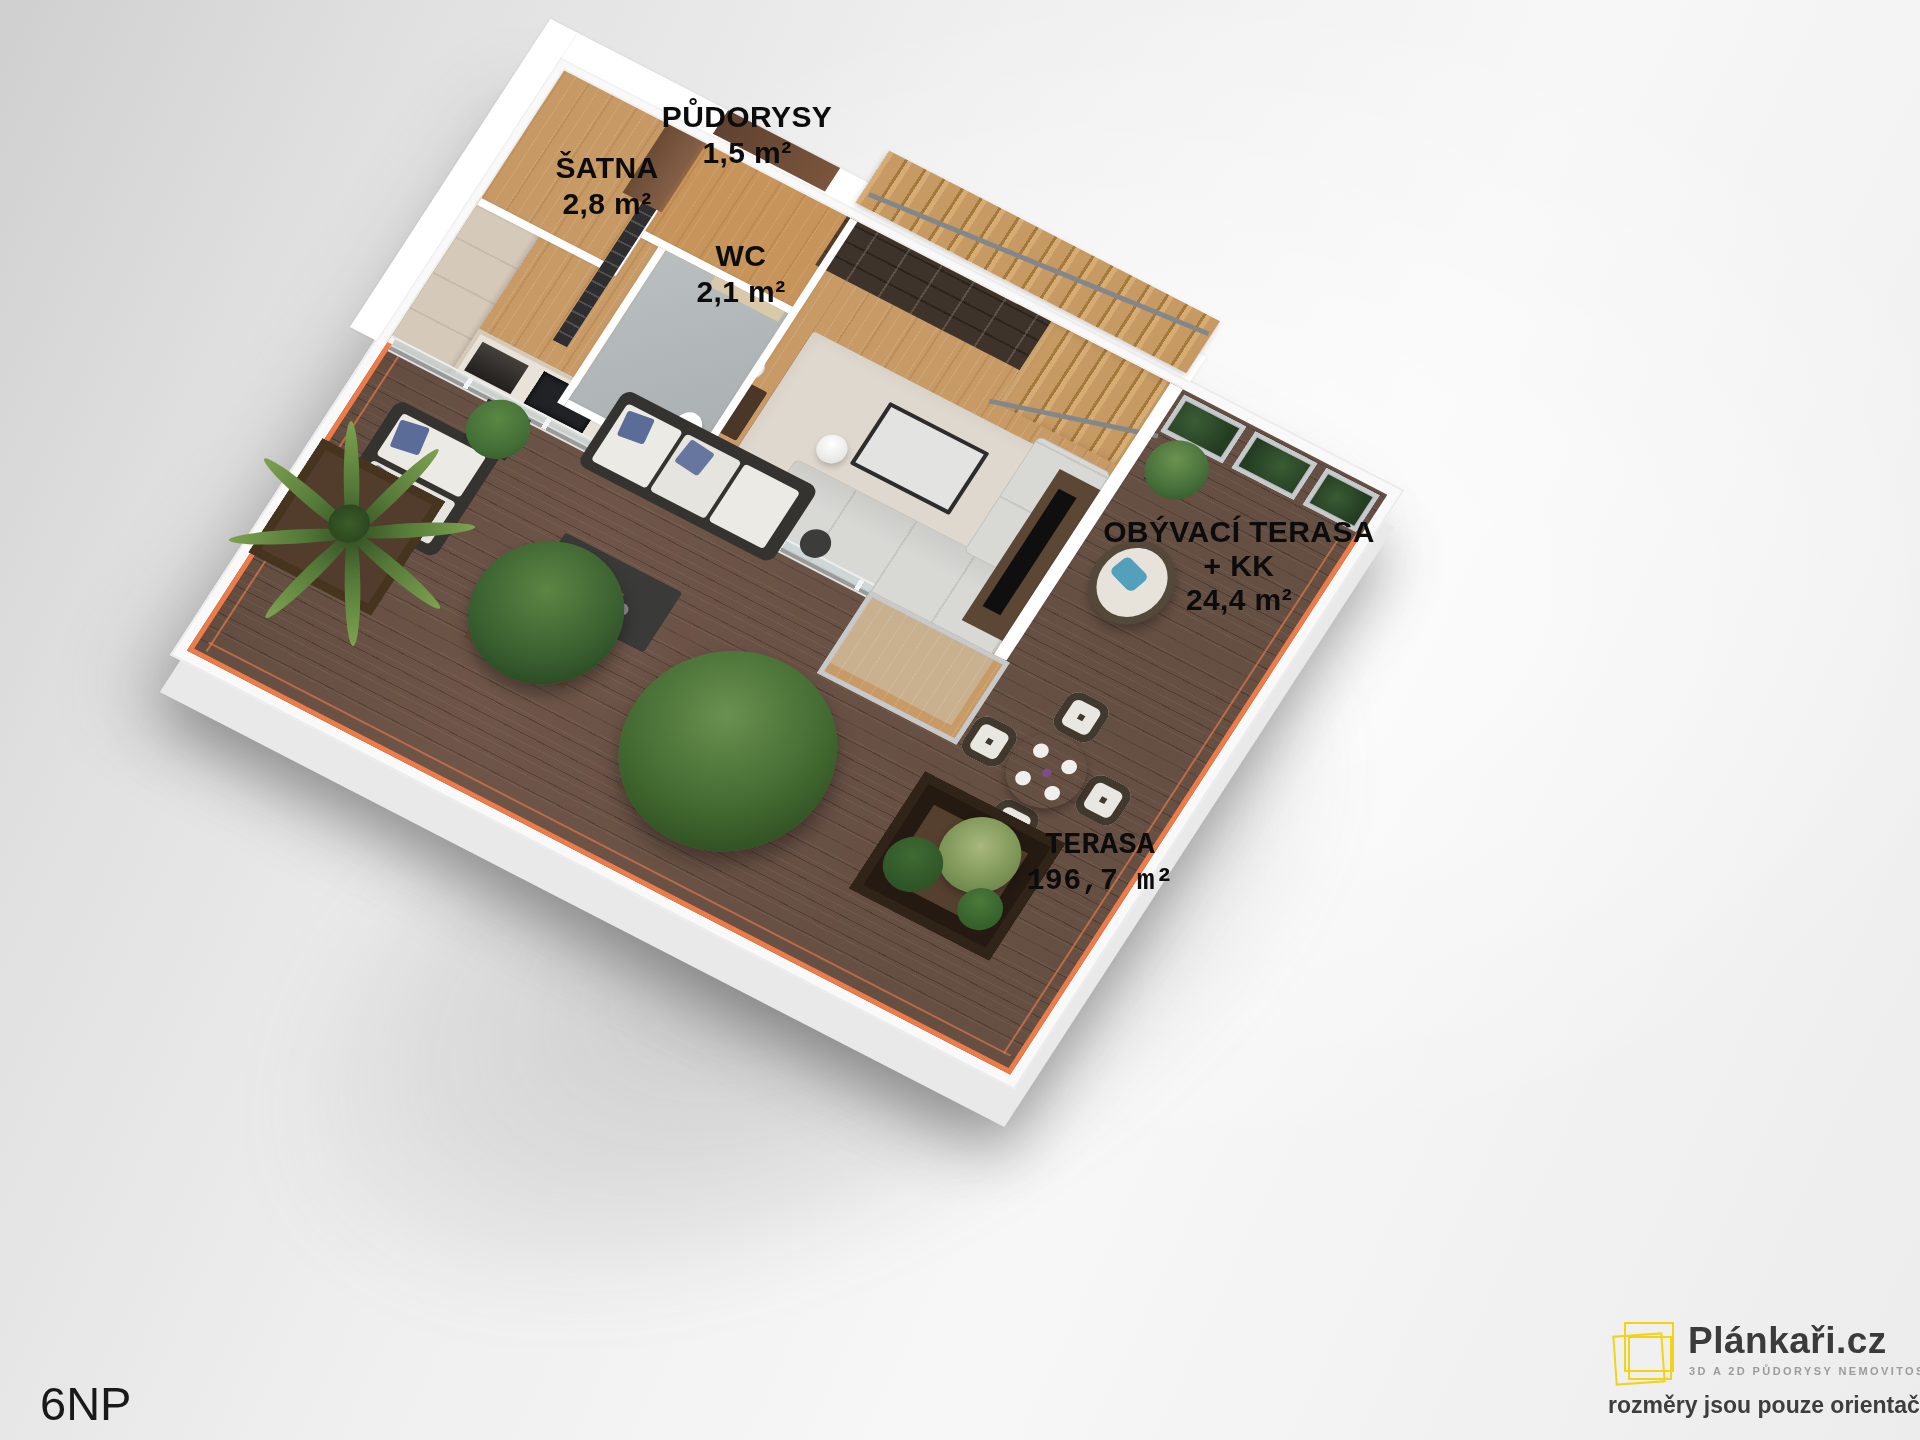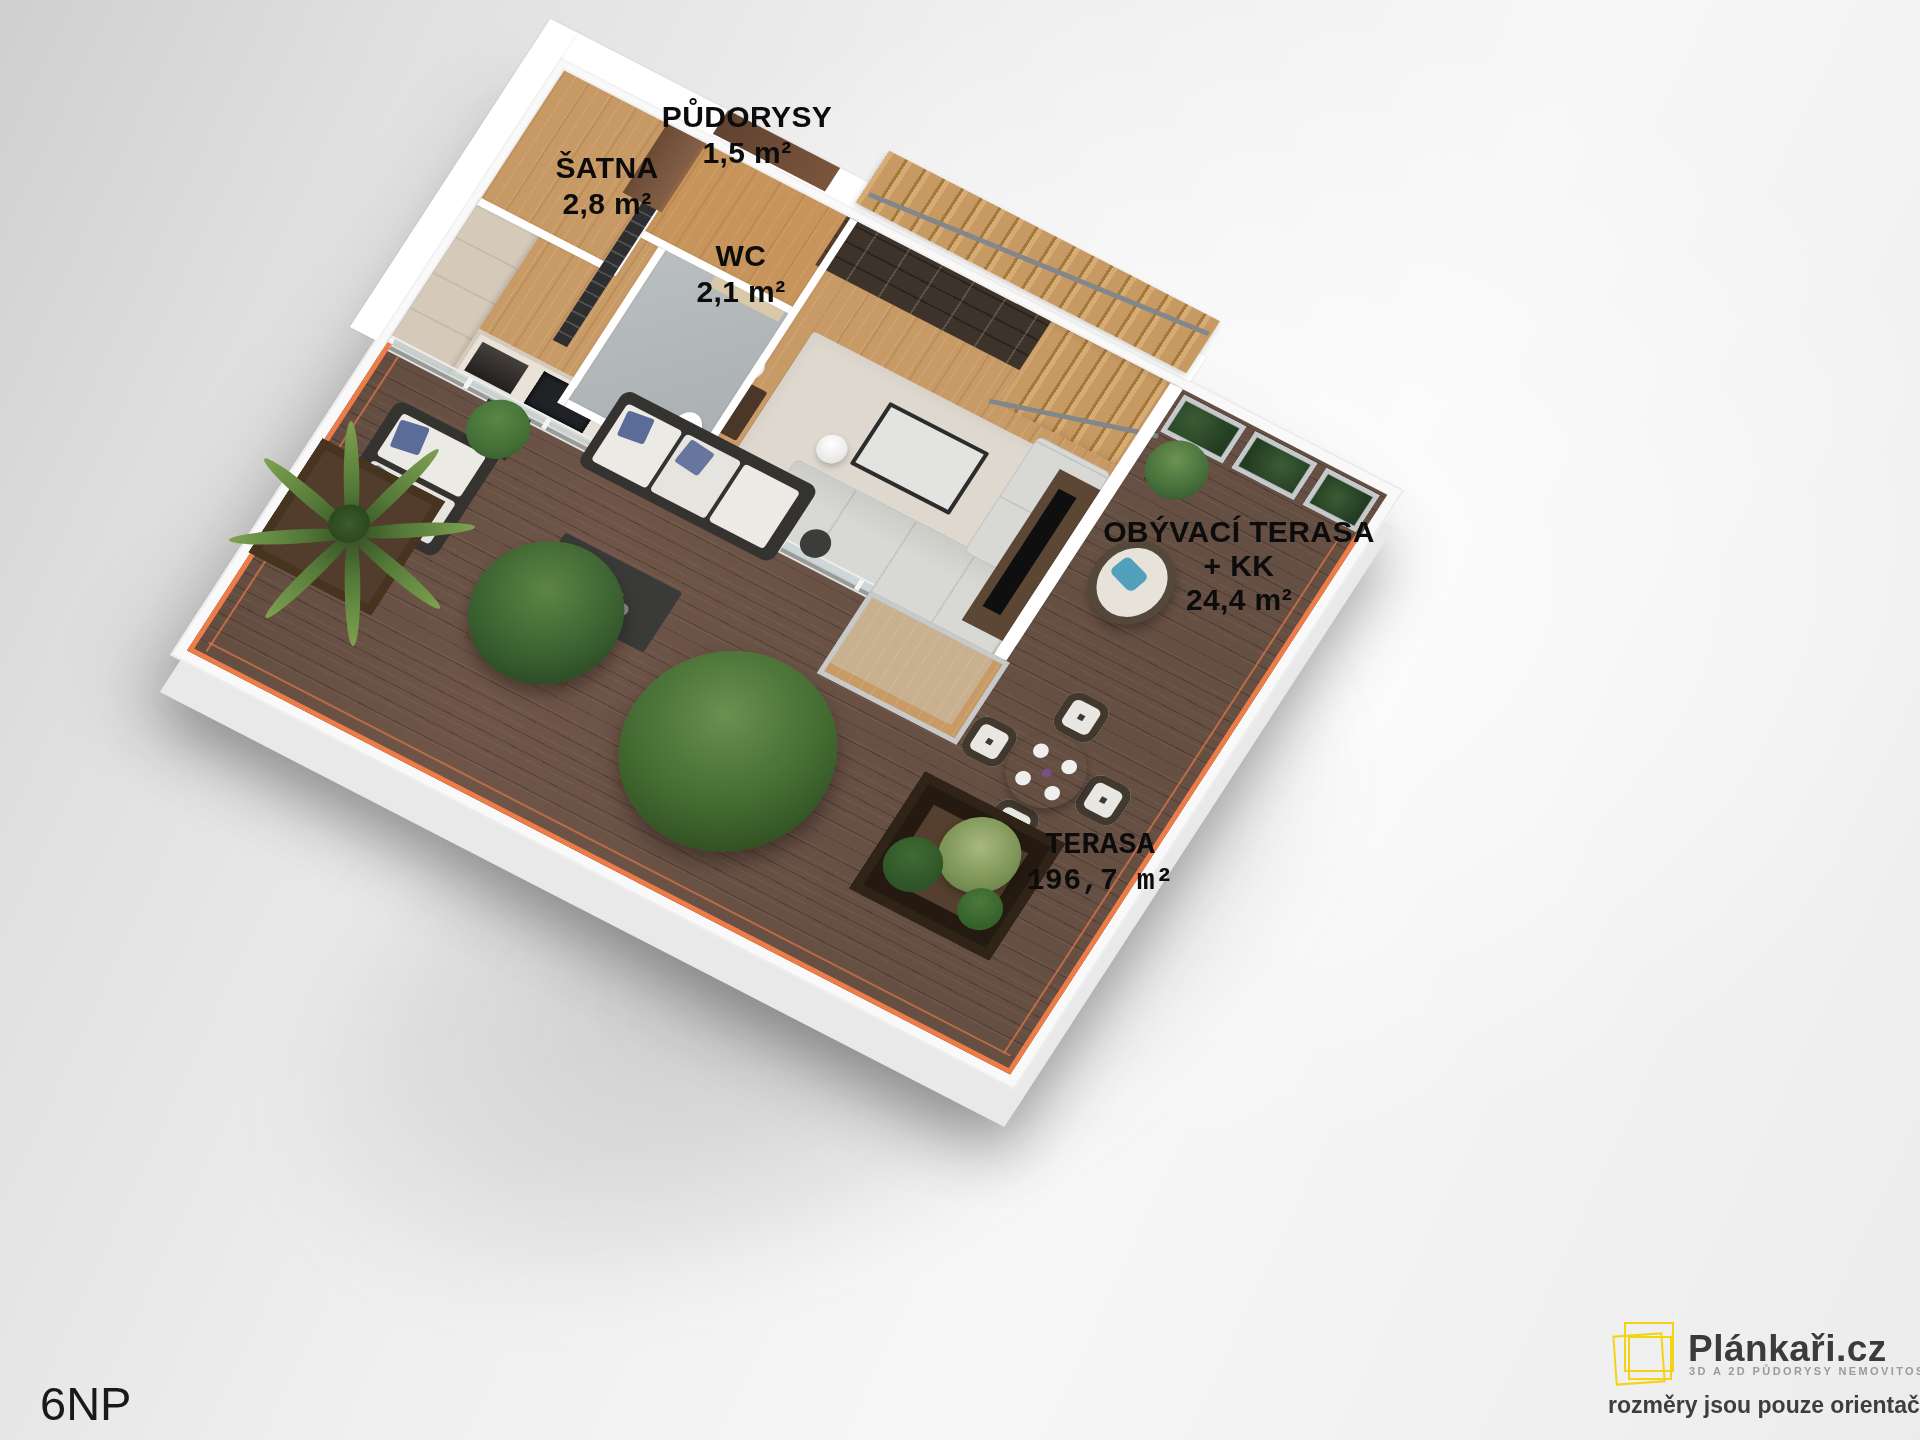--- a/index.html
+++ b/index.html
@@ -37,21 +37,21 @@
   
   .room-label{position:absolute;transform:translateX(-50%);text-align:center;
       font-weight:bold;font-size:30px;line-height:36px;color:#0c0c0c;
       white-space:nowrap;letter-spacing:0.4px;z-index:60;}
   .floor-tag{position:absolute;left:40px;top:1376px;font-size:47px;color:#191919;z-index:60;}
   
   .logo-wrap{position:absolute;left:1608px;top:1318px;width:300px;z-index:60;}
   .logo-row{position:relative;height:72px;}
   .logo-icon{position:absolute;left:4px;top:2px;width:66px;height:68px;}
   .sq{position:absolute;border:2px solid #f2d414;background:transparent;}
-  .brand{position:absolute;left:80px;top:10px;font-size:37px;font-weight:bold;color:#3b3b3b;letter-spacing:0.5px;}
+  .brand{position:absolute;left:80px;top:2px;font-size:37px;font-weight:bold;color:#3b3b3b;letter-spacing:0.5px;}
   .tagline{position:absolute;left:81px;top:47px;font-size:11px;font-weight:bold;color:#9b9b9b;letter-spacing:2.4px;white-space:nowrap;}
   .disclaimer{position:absolute;left:0;top:74px;width:300px;text-align:center;
       font-size:23px;font-weight:bold;color:#3e3e3e;white-space:nowrap;}
 </style>
 </head>
 <body>
 
 <div class="abs ground-shadow"></div>
 
 <div class="iso plinth"></div>

